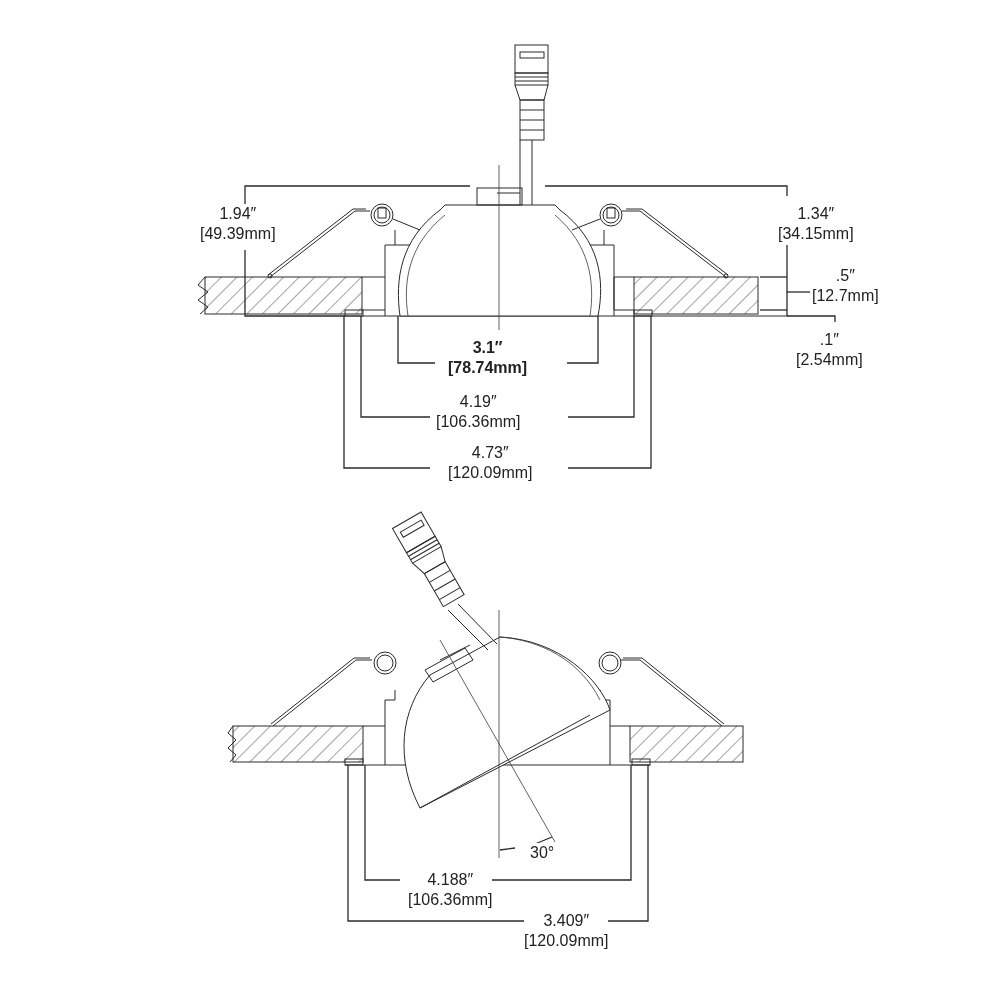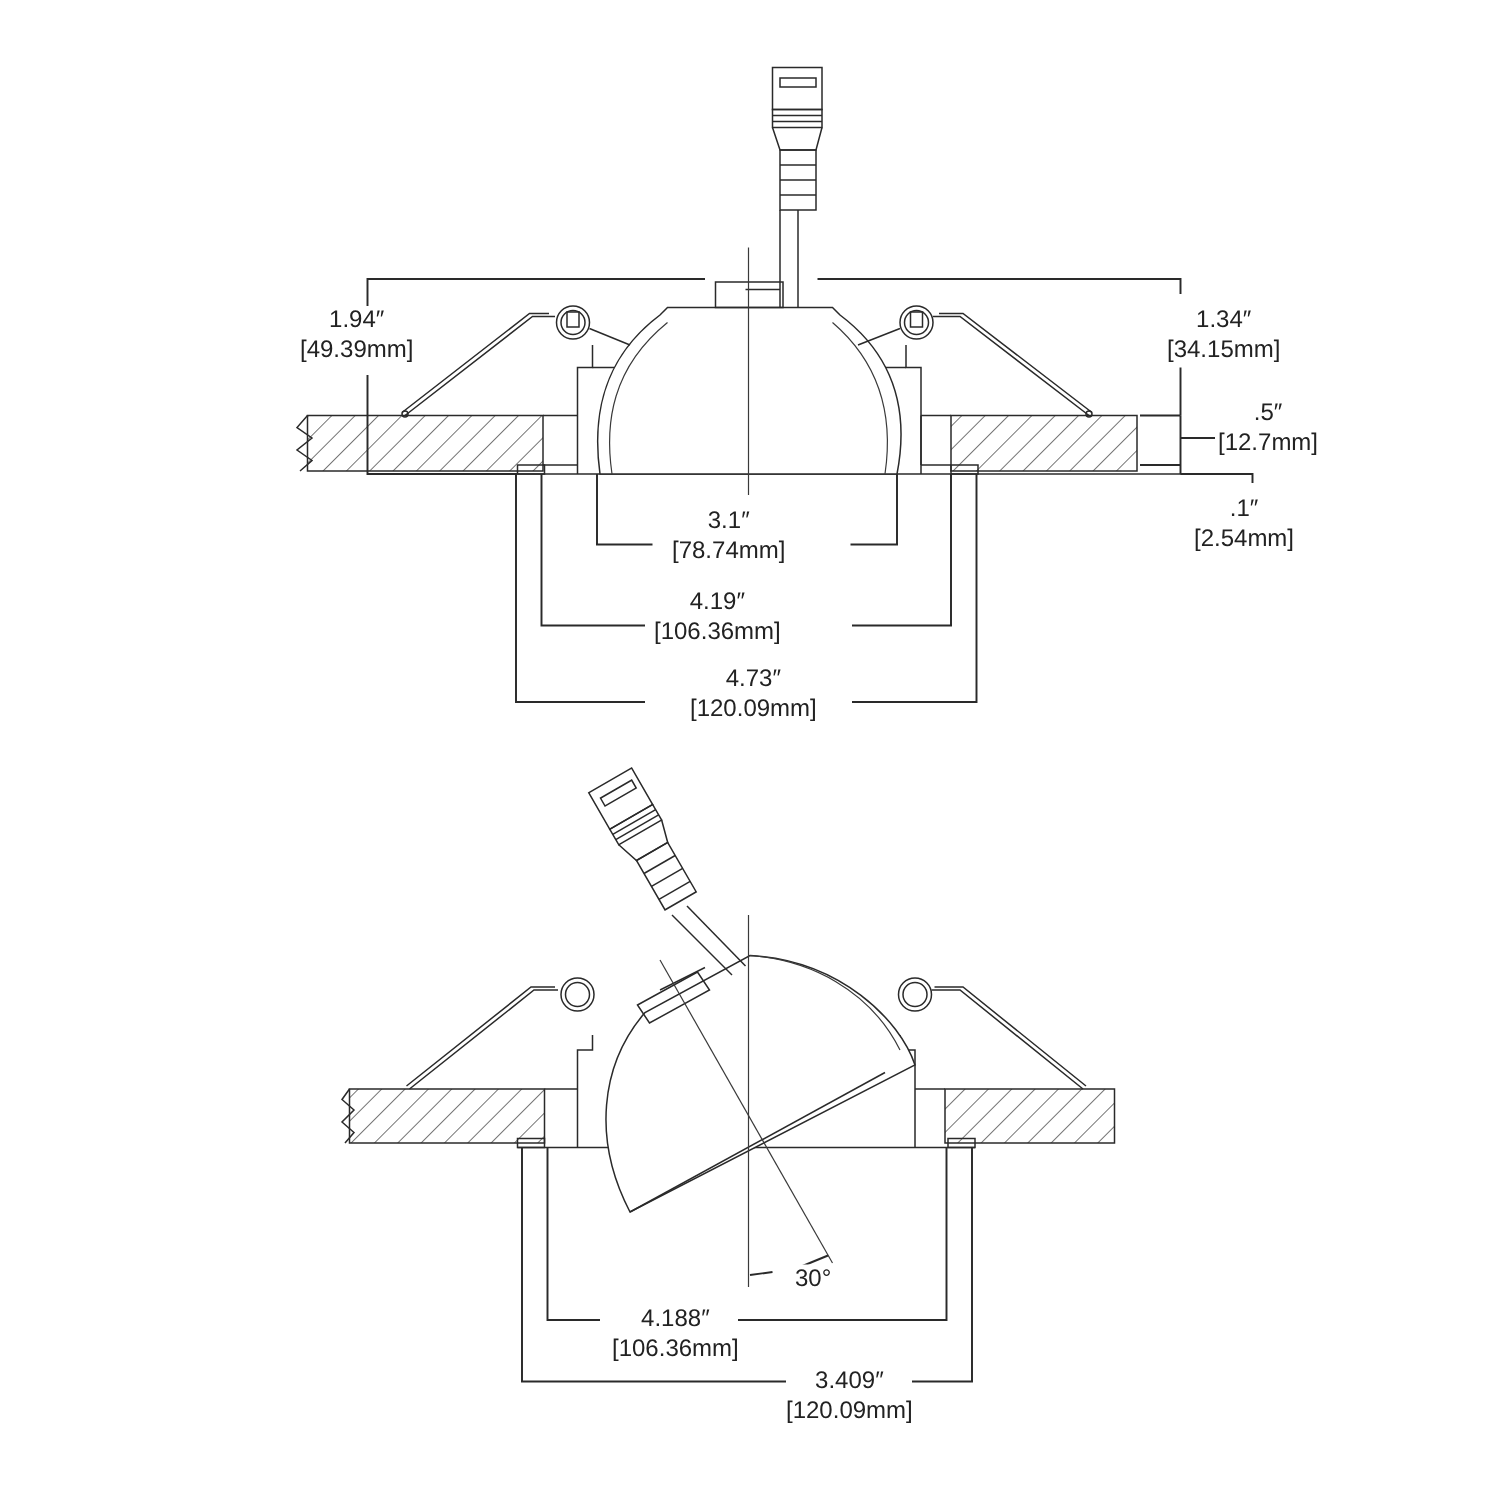--- a/index.html
+++ b/index.html
@@ -192,29 +192,29 @@
   <div>[34.15mm]</div>
 </div>
 <div class="lbl" style="left:812px;top:266px;">
   <div>.5″</div>
   <div>[12.7mm]</div>
 </div>
 <div class="lbl" style="left:796px;top:330px;">
   <div>.1″</div>
   <div>[2.54mm]</div>
 </div>
-<div class="lbl" style="left:448px;top:338px;">
+<div class="lbl" style="left:448px;top:338px;font-weight:bold;">
   <div>3.1″</div>
   <div>[78.74mm]</div>
 </div>
 <div class="lbl" style="left:436px;top:392px;">
   <div>4.19″</div>
   <div>[106.36mm]</div>
 </div>
-<div class="lbl" style="left:460px;top:443px;">
+<div class="lbl" style="left:448px;top:443px;">
   <div>4.73″</div>
   <div>[120.09mm]</div>
 </div>
 
 <div class="lbl" style="left:530px;top:843px;">30°</div>
 <div class="lbl" style="left:408px;top:870px;">
   <div>4.188″</div>
   <div>[106.36mm]</div>
 </div>
 <div class="lbl" style="left:524px;top:911px;">

